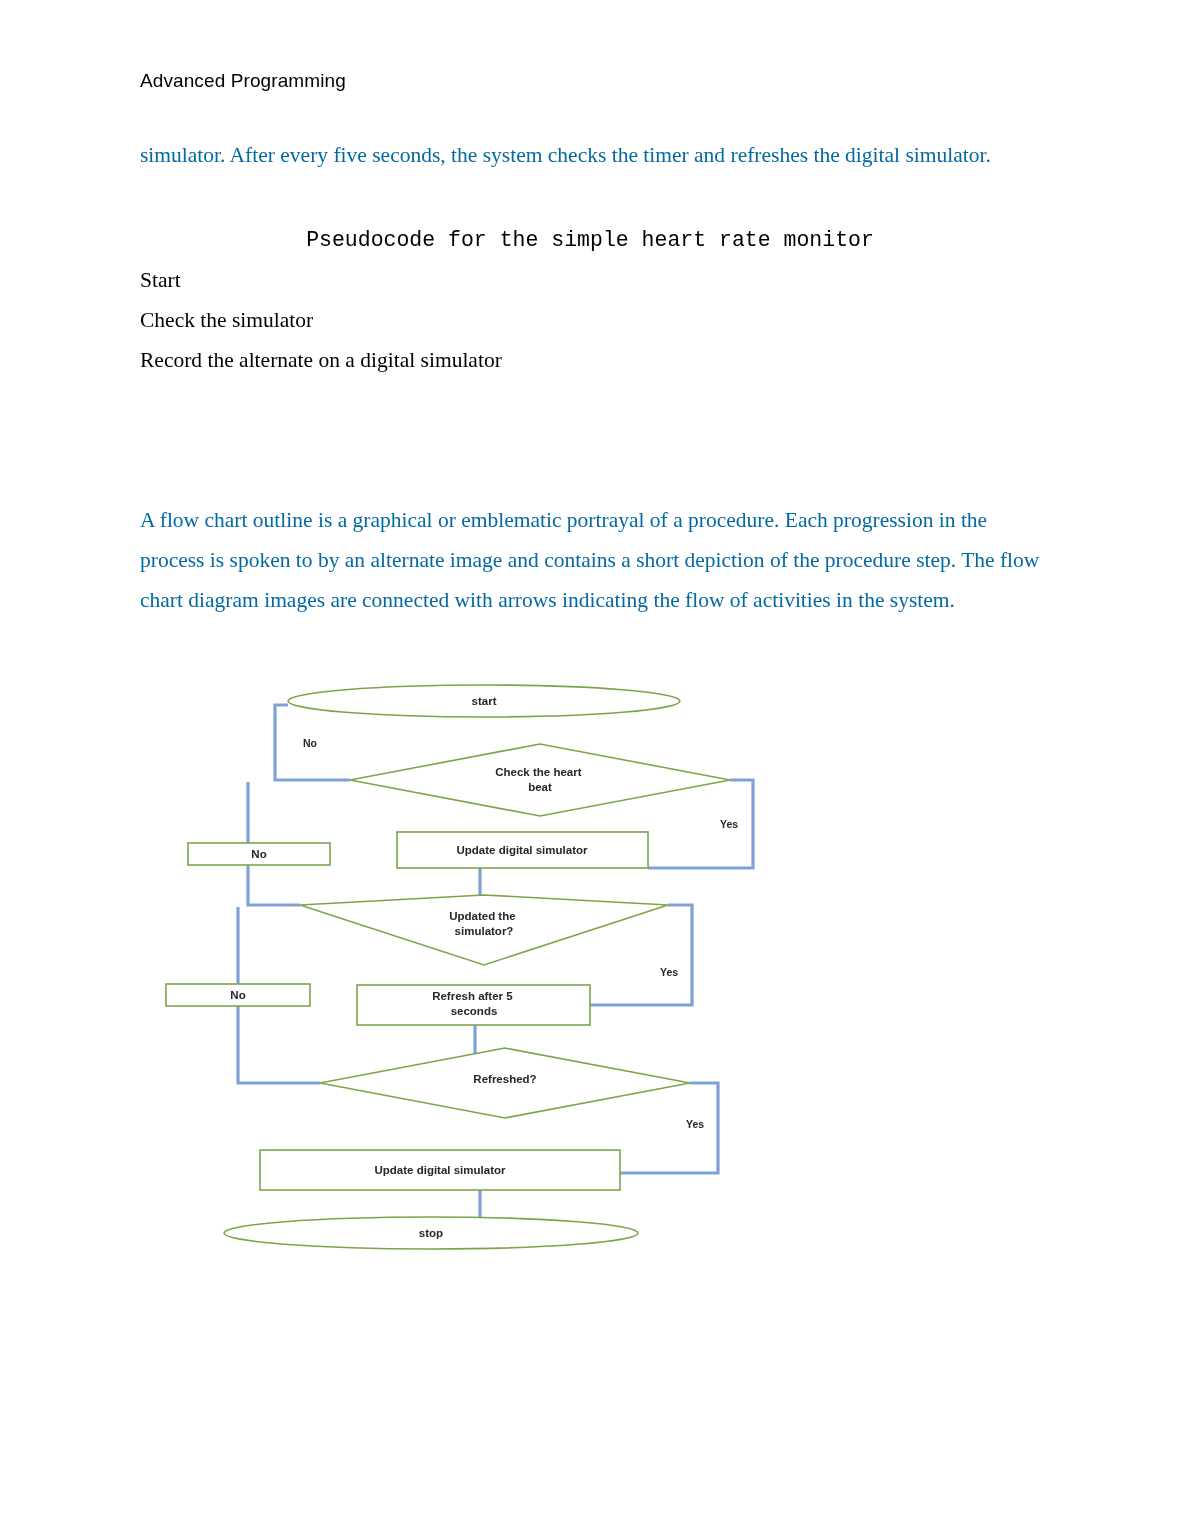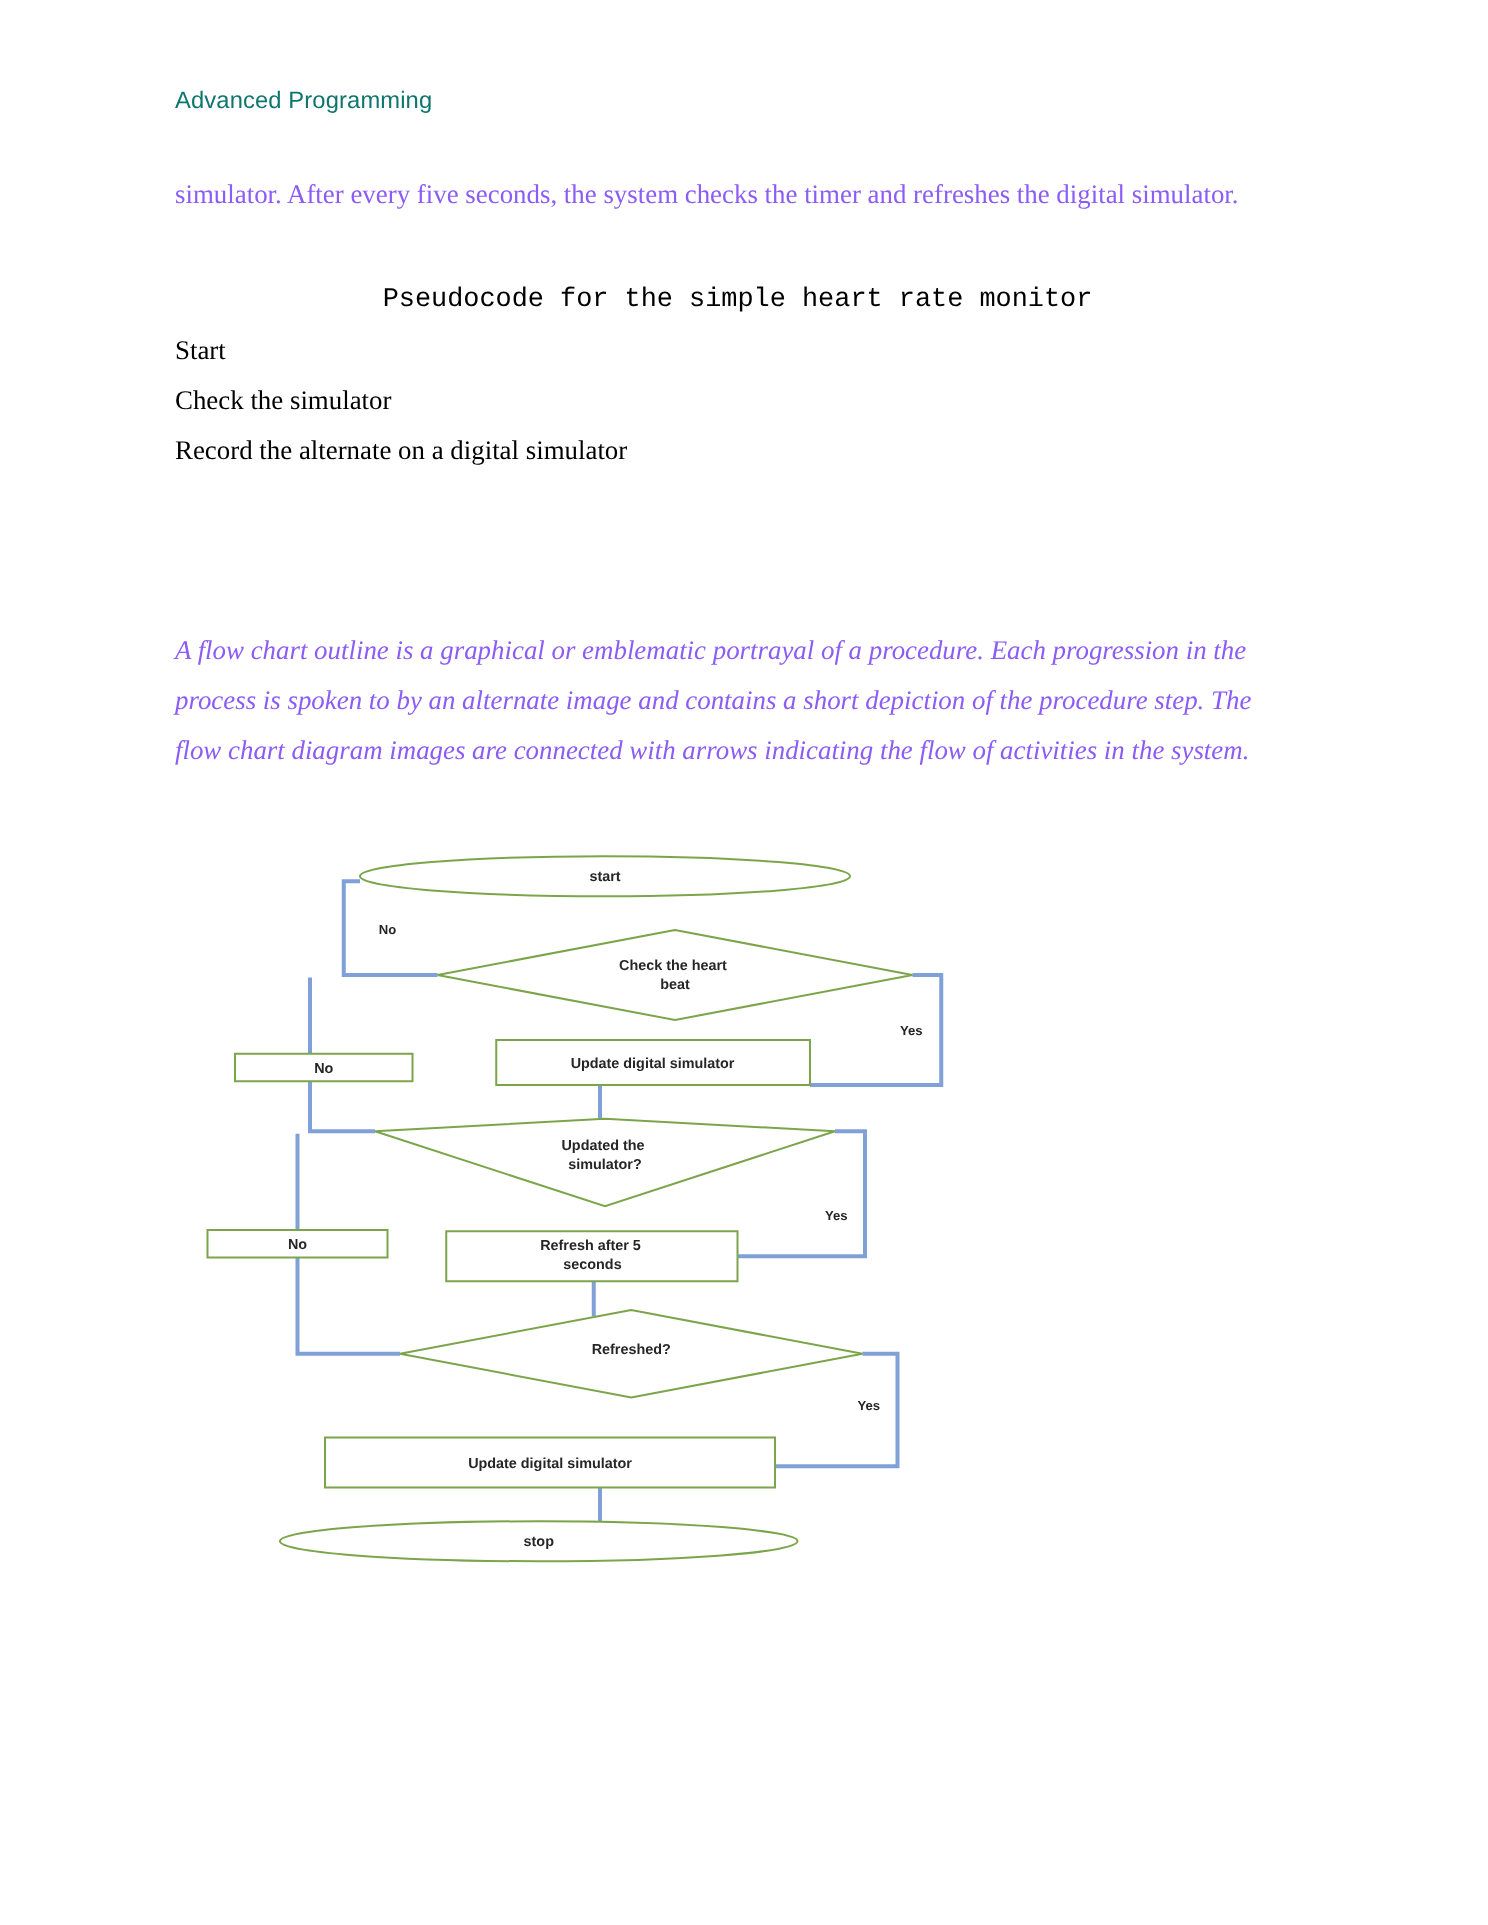--- a/index.html
+++ b/index.html
@@ -21,31 +21,31 @@
     width: 1190px;
     height: 1540px;
     background: #ffffff;
   }
   .doc-header {
     position: absolute;
     left: 140px;
     top: 70px;
     font-family: "Liberation Sans", sans-serif;
     font-size: 19px;
-    color: #0f766e;
+    color: #000000;
     letter-spacing: 0.1px;
   }
   .body-block {
     position: absolute;
     left: 140px;
     width: 900px;
     font-family: "Liberation Serif", serif;
     font-size: 21.5px;
     line-height: 40px;
-    color: #8b5cf6;
+    color: #0369a1;
     text-align: left;
   }
   .para-1 { top: 135px; }
   .centered-heading {
     position: absolute;
     left: 140px;
     width: 900px;
     text-align: center;
     font-family: Liberation Mono, monospace;
     font-size: 21.5px;
@@ -56,21 +56,21 @@
     position: absolute;
     left: 140px;
     top: 260px;
     width: 900px;
     font-family: "Liberation Serif", serif;
     font-size: 21.5px;
     line-height: 40px;
   }
   .pseudo-line { display: block; white-space: nowrap; }
   .heading-flowchart { top: 460px; }
-  .para-2 { top: 500px; font-style: italic; }
+  .para-2 { top: 500px; }
 
   
   .flowchart {
     position: absolute;
     left: 140px;
     top: 665px;
     width: 900px;
     height: 600px;
   }
   .fc-svg { display: block; }

